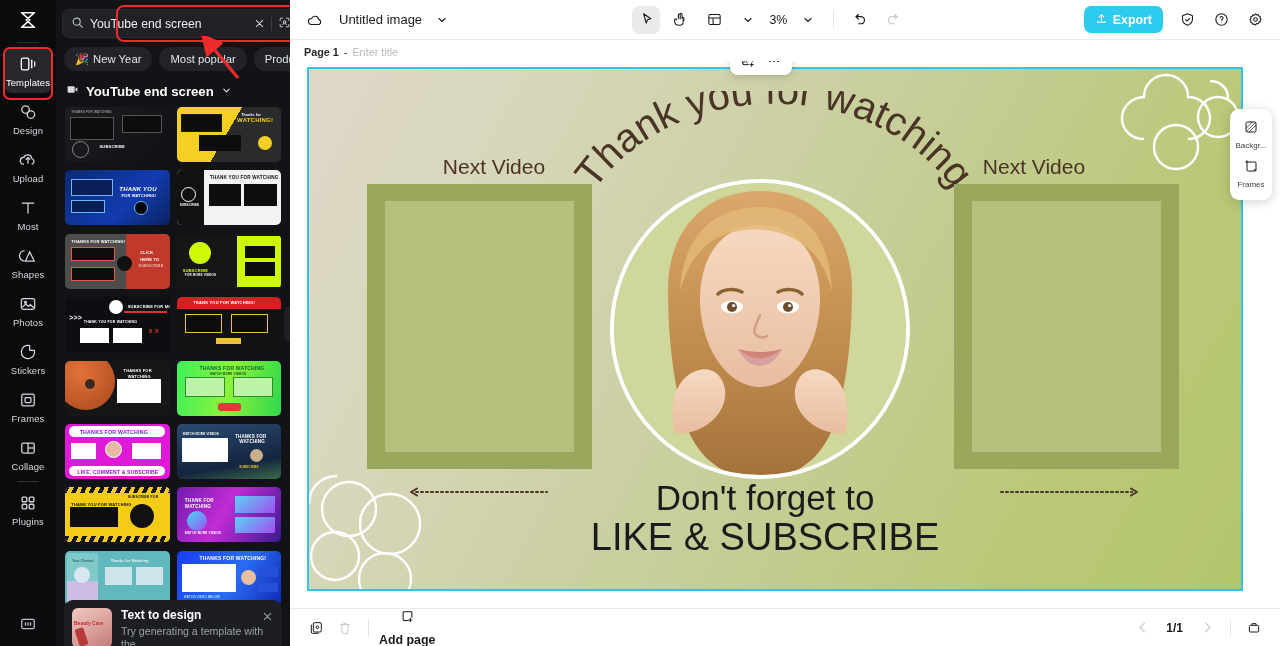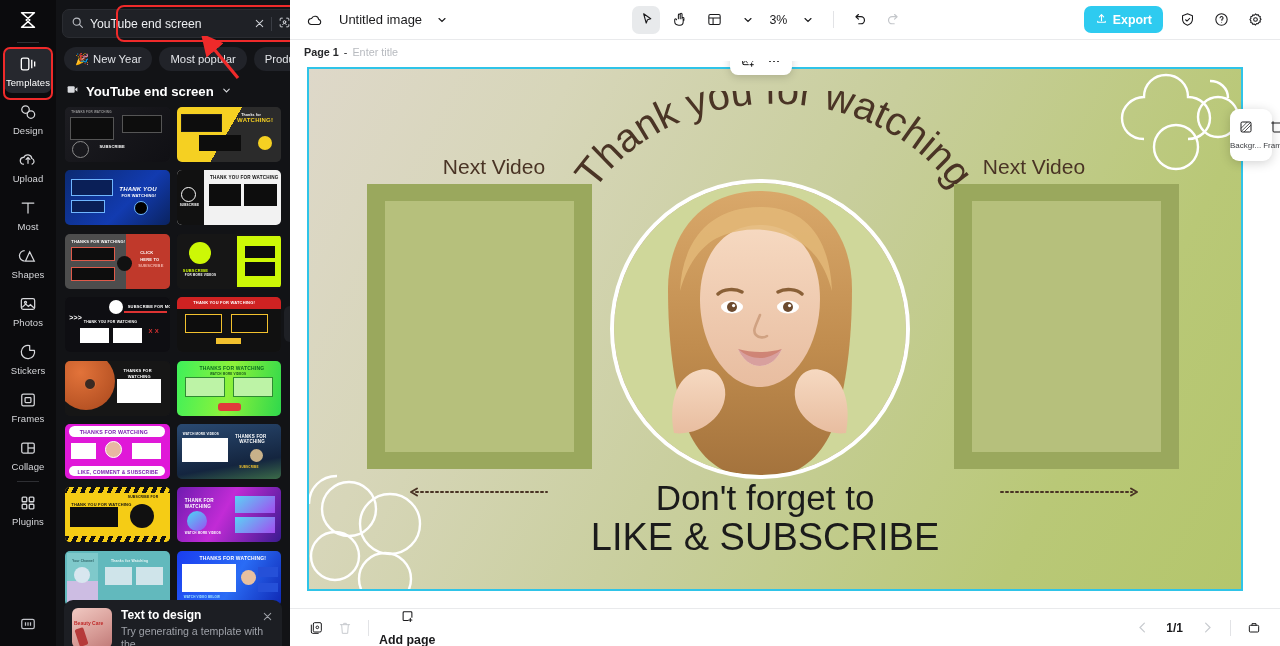--- a/index.html
+++ b/index.html
@@ -152,21 +152,21 @@
     background:#c9b9a4;
   }
   .cta { position:absolute; text-align:center; color:#1b1b1b; line-height:1.08; }
   .cta .l1 { font-size:35px; }
   .cta .l2 { font-size:38px; }
 
   
   .right-menu {
     position:absolute; right:8px; top:48px; width:42px; background:#fff;
     border-radius:9px; box-shadow:0 2px 11px rgba(0,0,0,.18); padding:7px 0 8px;
-    z-index:9; display:flex; align-items:center; gap:2px;
+    z-index:9; display:flex; flex-direction:column; align-items:center; gap:2px;
   }
   .rm-item { display:flex; flex-direction:column; align-items:center; gap:2px; cursor:pointer; padding:3px 0; width:100%; }
   .rm-item .rm-lbl { font-size:8px; color:#3c3e42; }
 
   .bottombar {
     height:38px; border-top:1px solid #e9eaec; display:flex; align-items:center;
     padding:0 13px; gap:3px; background:#fff;
   }
   .bb-btn { width:26px; height:26px; display:flex; align-items:center; justify-content:center; cursor:pointer; color:#1a1a1c; }
   .bb-btn.dis { color:#c8cbcf; }

